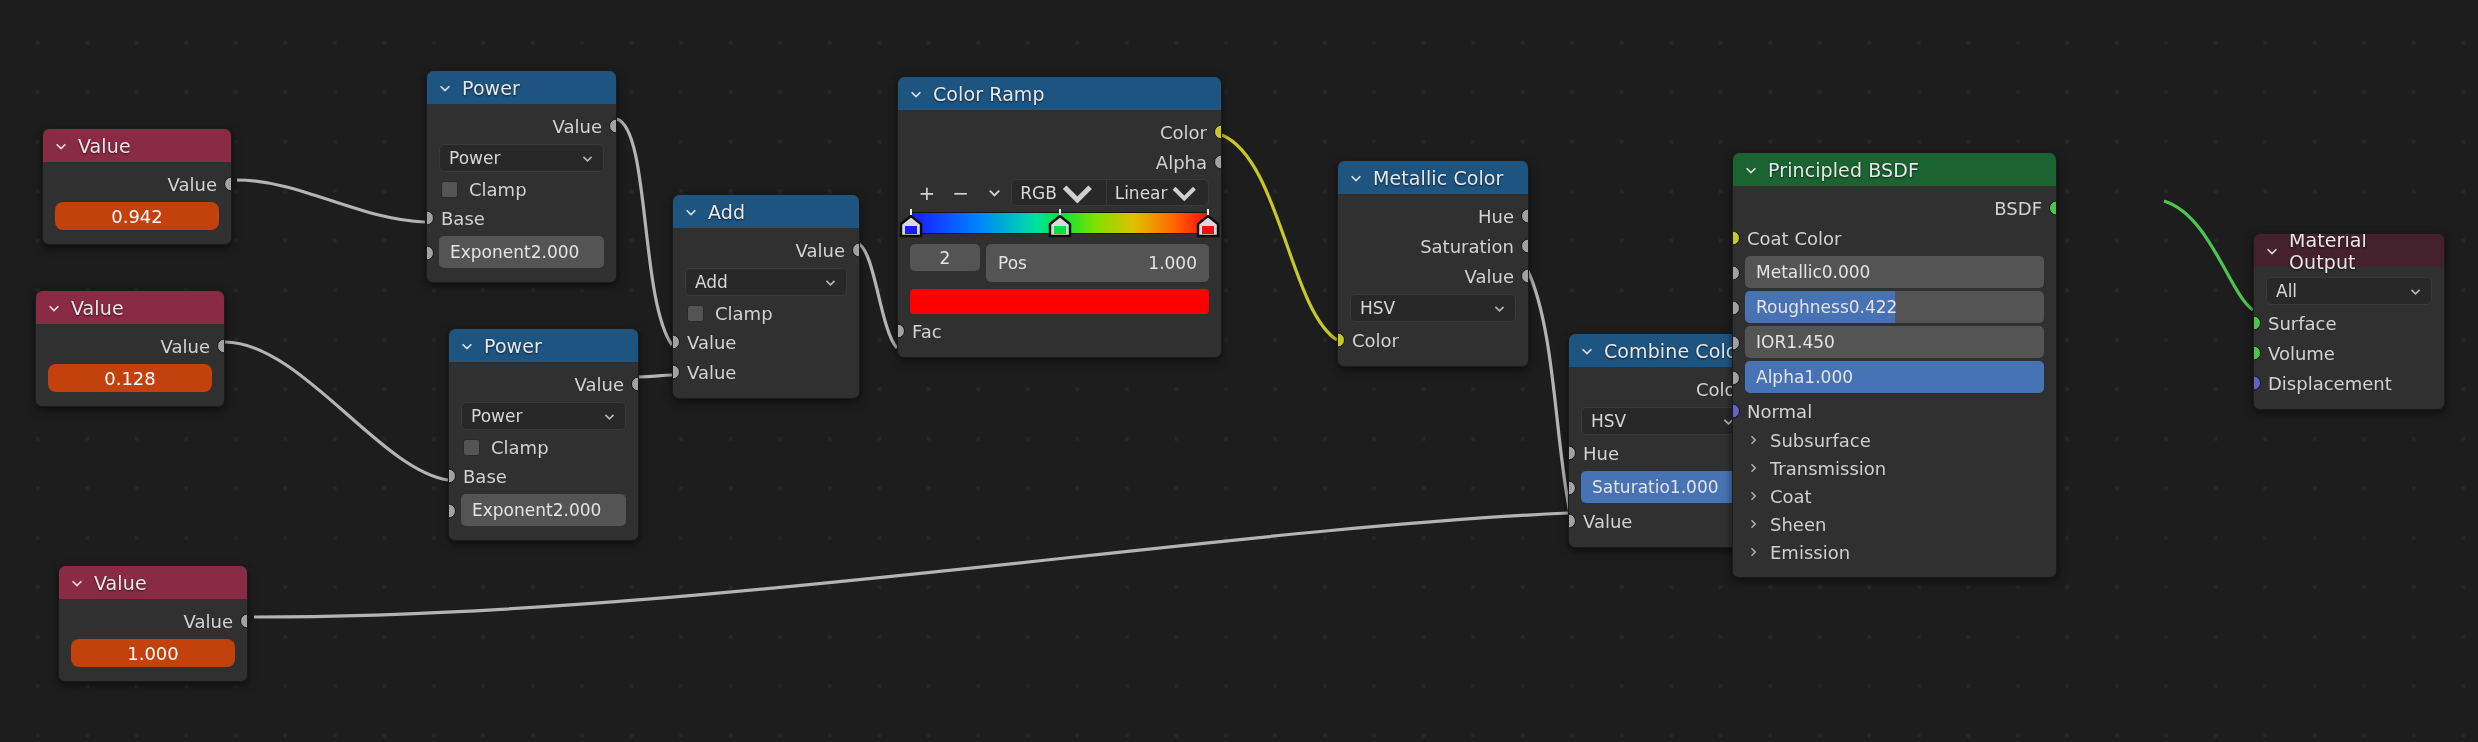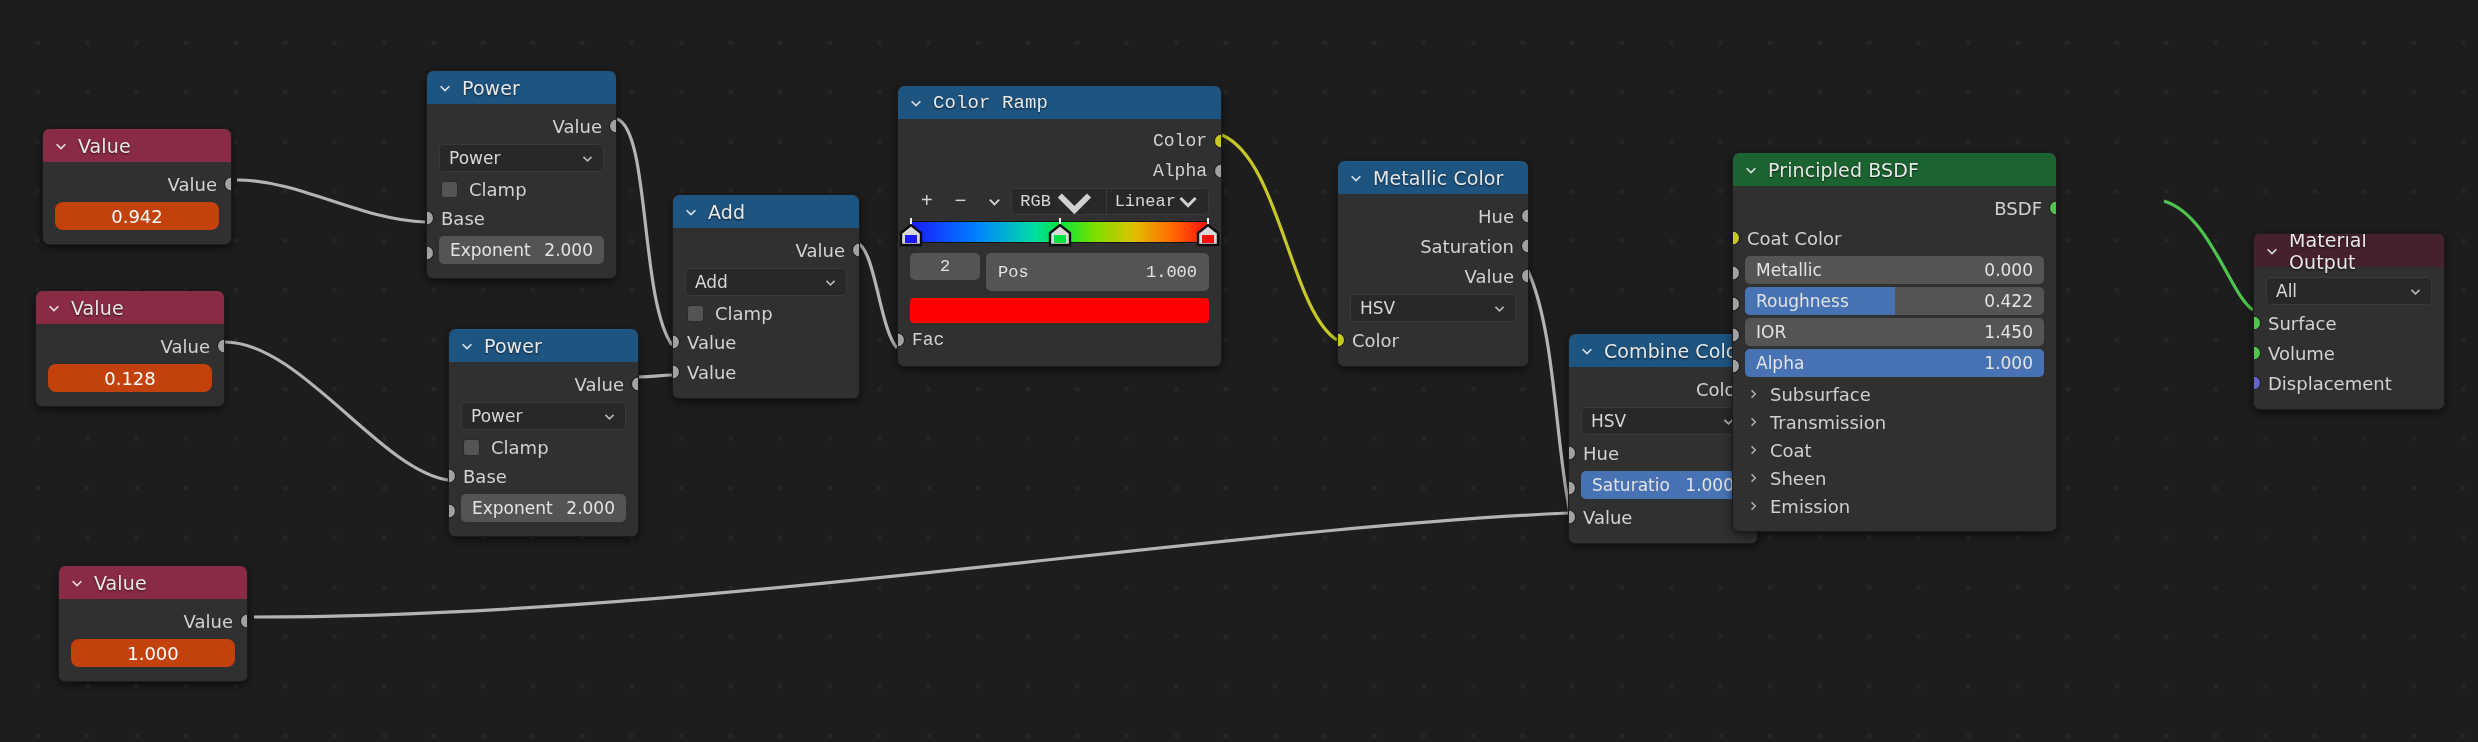--- a/index.html
+++ b/index.html
@@ -58,21 +58,21 @@
   .s-purple { background: #6363c7; }
 
   .widget { margin: 3px 12px; height: 28px; border-radius: 5px; display: flex; align-items: center; }
   .dropdown {
     background: #282828; border: 1px solid #3a3a3a; color: #d7d7d7;
     font-size: 17px; padding: 0 9px; justify-content: space-between;
   }
   .dropdown .dc { width: 13px; height: 13px; opacity: .85; }
   .numfield {
     background: #545454; color: #e3e3e3; font-size: 17px;
-    padding: 0 11px; justify-content: space-between; position: relative; overflow: hidden;
+    padding: 16px 11px; justify-content: flex-start; position: relative; overflow: hidden;
   }
   .numfield .lbl { position: relative; z-index: 2; }
   .numfield .val { position: relative; z-index: 2; }
   .numfield .fill { position: absolute; left: 0; top: 0; bottom: 0; background: #4772b3; z-index: 1; }
   .numfield.full { background: #4772b3; }
   .valuefield { background: #c2410c; color: #fff; font-size: 18px; justify-content: center; border-radius: 8px; }
 
   .checkrow { height: 28px; display: flex; align-items: center; gap: 11px; padding: 0 14px; font-size: 18px; color: #d2d2d2; }
   .chkbox { width: 17px; height: 17px; background: #545454; border: 1px solid #2a2a2a; border-radius: 3px; }
 
@@ -282,21 +282,21 @@
           <span>Value</span>
         </div>
         <div class="row in">
           <span class="sock left s-gray"></span>
           <span>Value</span>
         </div>
       </div>
     </div>
   </div>
 
-  <div class="node" style="left:897px; top:85px; width:325px;font-family:Liberation Mono, monospace;">
+  <div class="node" style="left:897px; top:76px; width:325px;">
     <div class="node-inner">
       <div class="hdr blue">
         <svg class="chev" viewBox="0 0 16 16">
             <path d="M3 6 L8 11 L13 6" fill="none" stroke="#e8e8e8" stroke-width="2"></path>
           </svg>
         <span>Color Ramp</span>
       </div>
       <div class="body">
         <div class="row out">
           <span>Color</span>
@@ -490,20 +490,24 @@
         </div>
 
         <div style="position:relative;">
           <span class="sock left s-gray" style="top:17px;"></span>
           <div class="widget numfield full">
             <span class="lbl">Alpha</span>
             <span class="val">1.000</span>
           </div>
         </div>
 
+        <div class="row in">
+          <span class="sock left s-purple"></span>
+          <span>Normal</span>
+        </div>
 
         <div class="panelrow">
           <svg class="chevr" viewBox="0 0 16 16">
               <path d="M6 3 L11 8 L6 13" fill="none" stroke="#cfcfcf" stroke-width="2"></path>
             </svg>
           <span>Subsurface</span>
         </div>
         <div class="panelrow">
           <svg class="chevr" viewBox="0 0 16 16">
               <path d="M6 3 L11 8 L6 13" fill="none" stroke="#cfcfcf" stroke-width="2"></path>

